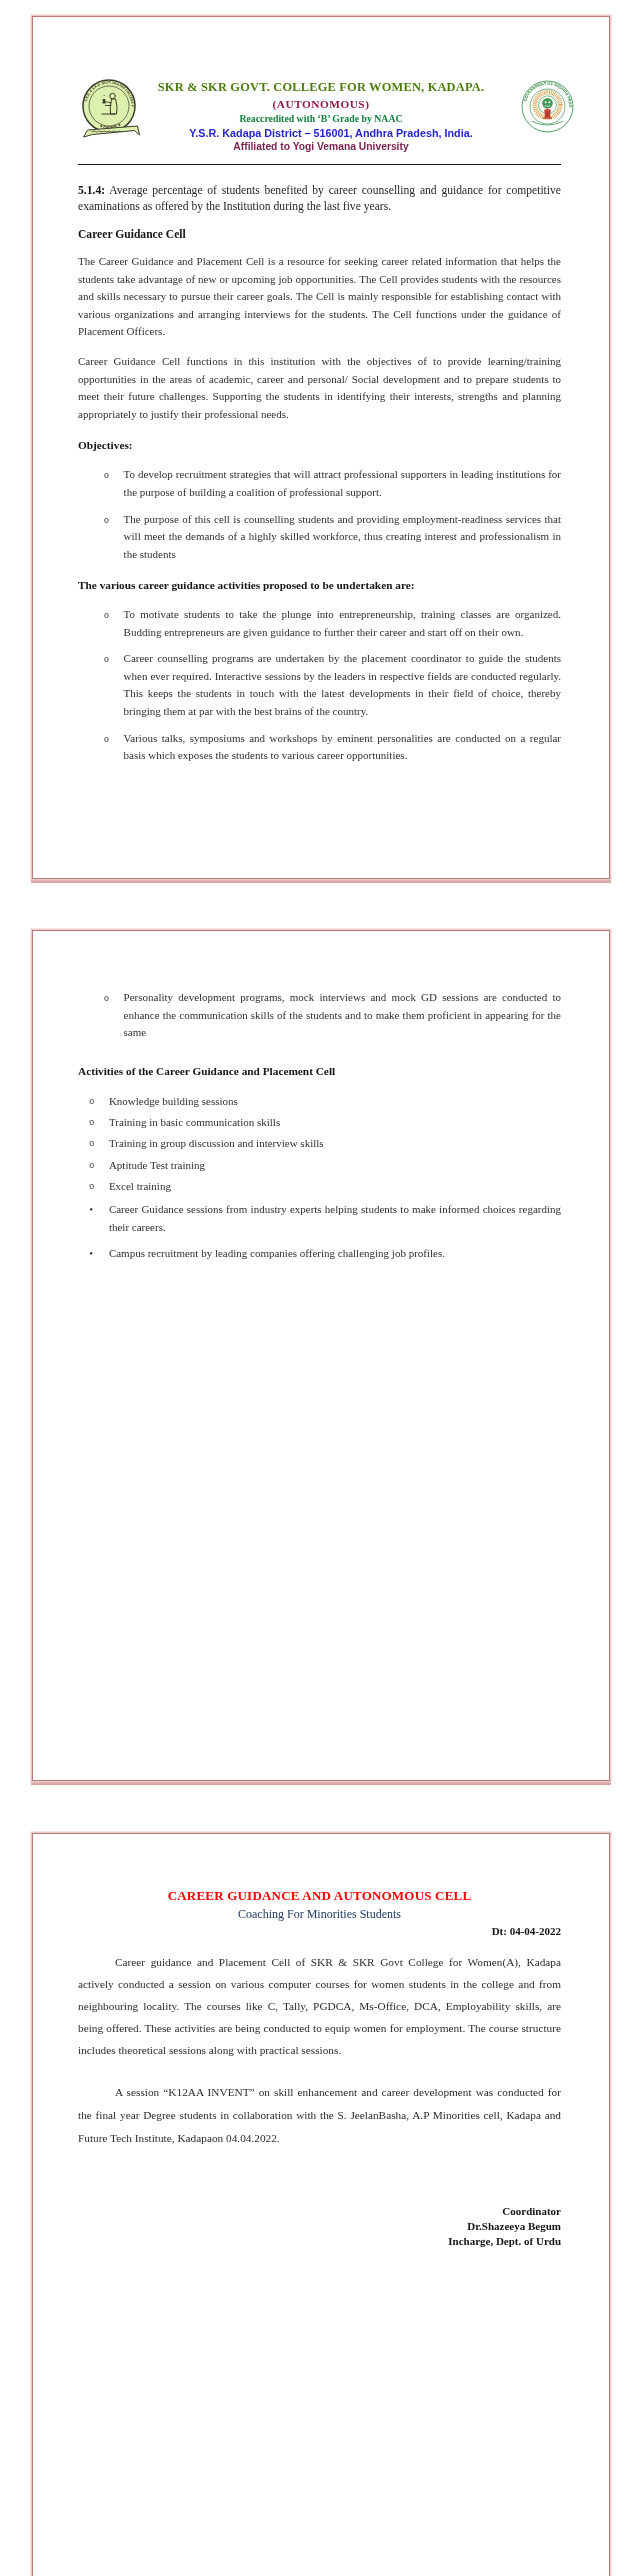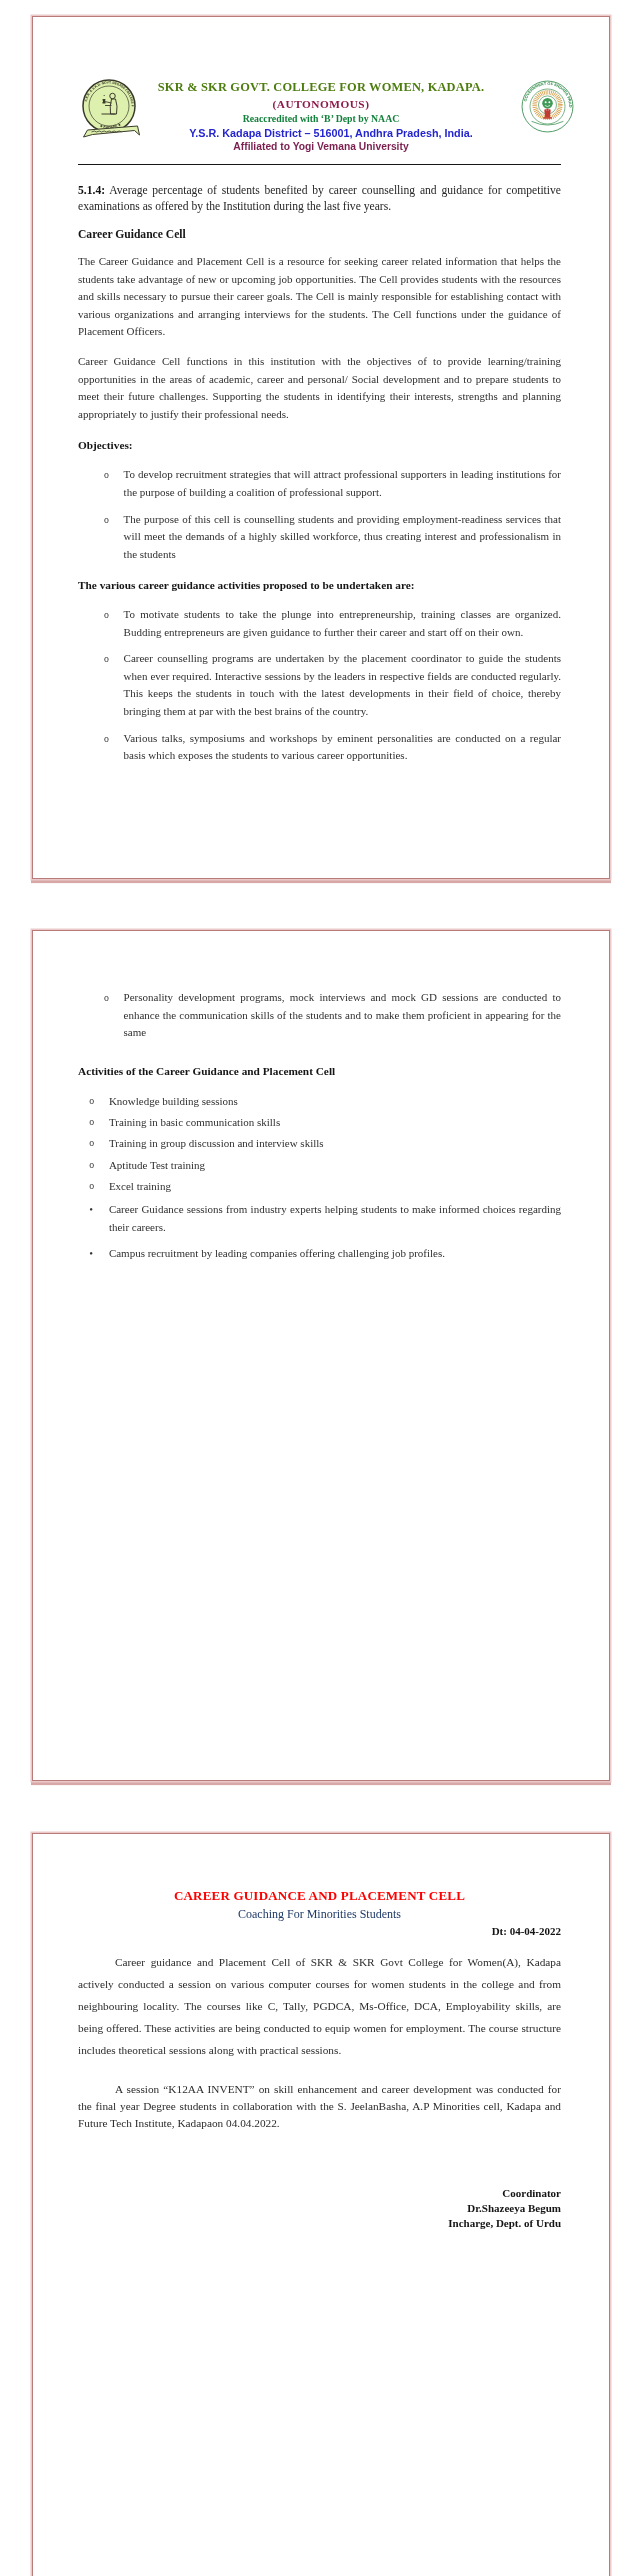--- a/index.html
+++ b/index.html
@@ -41,21 +41,21 @@
   .olist .mk{width:19.6px;flex:0 0 19.6px;font-size:9.8px;color:#333;}
   .olist .tx{flex:1;text-align:justify;}
   .tight li{margin-bottom:8.8px;line-height:12.4px;}
   .disc .mk{font-size:10.8px;}
 
   
   .p3-title{margin:54px 0 0 0;text-align:center;font-size:13px;font-weight:bold;color:#fe0000;letter-spacing:0.2px;}
   .p3-sub{margin:2.6px 0 0 0;text-align:center;font-size:12px;font-weight:normal;color:#1f3a67;}
   .p3-date{margin:3.1px 0 0 0;text-align:right;font-size:11px;font-weight:bold;color:#141414;}
   .p3-para{margin:14.4px 0 0 0;font-size:11.3px;line-height:22px;text-align:justify;text-indent:37px;color:#2c2c2c;}
-  .p3-para2{margin:19.6px 0 0 0;line-height:17px;}
+  .p3-para2{margin:19.6px 0 0 0;line-height:23px;}
   .p3-sign{margin:54px 0 0 0;text-align:right;font-size:11px;font-weight:bold;line-height:15px;color:#141414;}
 </style>
 </head>
 <body>
 
 <section class="page" id="page1">
   <div class="logo-left">
     <svg viewBox="0 0 130 132" width="66" height="66">
       <circle cx="65" cy="56" r="52" fill="#def0ae" stroke="#3a3a2a" stroke-width="3"></circle>
       <circle cx="65" cy="56" r="40" fill="none" stroke="#3a3a2a" stroke-width="1.4"></circle>
@@ -100,21 +100,21 @@
         <circle cx="50" cy="56" r="2.4" fill="#c23b30"></circle>
         <circle cx="54" cy="57" r="2" fill="#c23b30"></circle>
       <rect x="42" y="70" width="16" height="3" fill="#c23b30"></rect>
       <path d="M20,78 q30,14 60,0" stroke="#2f8a47" stroke-width="1.4" fill="none"></path>
     </svg>
   </div>
 
   <header class="hdr">
     <div class="hdr-college">SKR &amp; SKR GOVT. COLLEGE FOR WOMEN, KADAPA.</div>
     <div class="hdr-auto">(AUTONOMOUS)</div>
-    <div class="hdr-naac">Reaccredited with ‘B’ Dept by NAAC</div>
+    <div class="hdr-naac">Reaccredited with ‘B’ Grade by NAAC</div>
     <div class="hdr-addr">Y.S.R. Kadapa District – 516001, Andhra Pradesh, India.</div>
     <div class="hdr-affil">Affiliated to Yogi Vemana University</div>
   </header>
   <div class="divider"></div>
 
   <div class="content">
     <p class="intro"><b>5.1.4:</b><span> Average percentage of students benefited by career counselling and guidance for competitive examinations as offered by the Institution during the last five years.</span></p>
     <h3 class="center-h">Career Guidance Cell</h3>
     <p class="body-p">The Career Guidance and Placement Cell is a resource for seeking career related information that helps the students take advantage of new or upcoming job opportunities. The Cell provides students with the resources and skills necessary to pursue their career goals. The Cell is mainly responsible for establishing contact with various organizations and arranging interviews for the students. The Cell functions under the guidance of Placement Officers.</p>
     <p class="body-p">Career Guidance Cell functions in this institution with the objectives of to provide learning/training opportunities in the areas of academic, career and personal/ Social development and to prepare students to meet their future challenges. Supporting the students in identifying their interests, strengths and planning appropriately to justify their professional needs.</p>
@@ -186,21 +186,21 @@
       <li>
           <span class="mk">•</span>
           <span class="tx">Campus recruitment by leading companies offering challenging job profiles.</span>
         </li>
     </ul>
   </div>
 </section>
 
 <section class="page" id="page3">
   <div class="content">
-    <h2 class="p3-title">CAREER GUIDANCE AND PLACEMENT CELL</h2>
+    <h2 class="p3-title">CAREER GUIDANCE AND AUTONOMOUS CELL</h2>
     <h3 class="p3-sub">Coaching For Minorities Students</h3>
     <div class="p3-date">Dt: 04-04-2022</div>
     <p class="p3-para">Career guidance and Placement Cell of SKR &amp; SKR Govt College for Women(A), Kadapa actively conducted a session on various computer courses for women students in the college and from neighbouring locality. The courses like C, Tally, PGDCA, Ms-Office, DCA, Employability skills, are being offered. These activities are being conducted to equip women for employment. The course structure includes theoretical sessions along with practical sessions.</p>
     <p class="p3-para p3-para2">A session “K12AA INVENT” on skill enhancement and career development was conducted for the final year Degree students in collaboration with the S. JeelanBasha, A.P Minorities cell, Kadapa and Future Tech Institute, Kadapaon 04.04.2022.</p>
     <div class="p3-sign">
       <div>Coordinator</div>
       <div>Dr.Shazeeya Begum</div>
       <div>Incharge, Dept. of Urdu</div>
     </div>
   </div>

